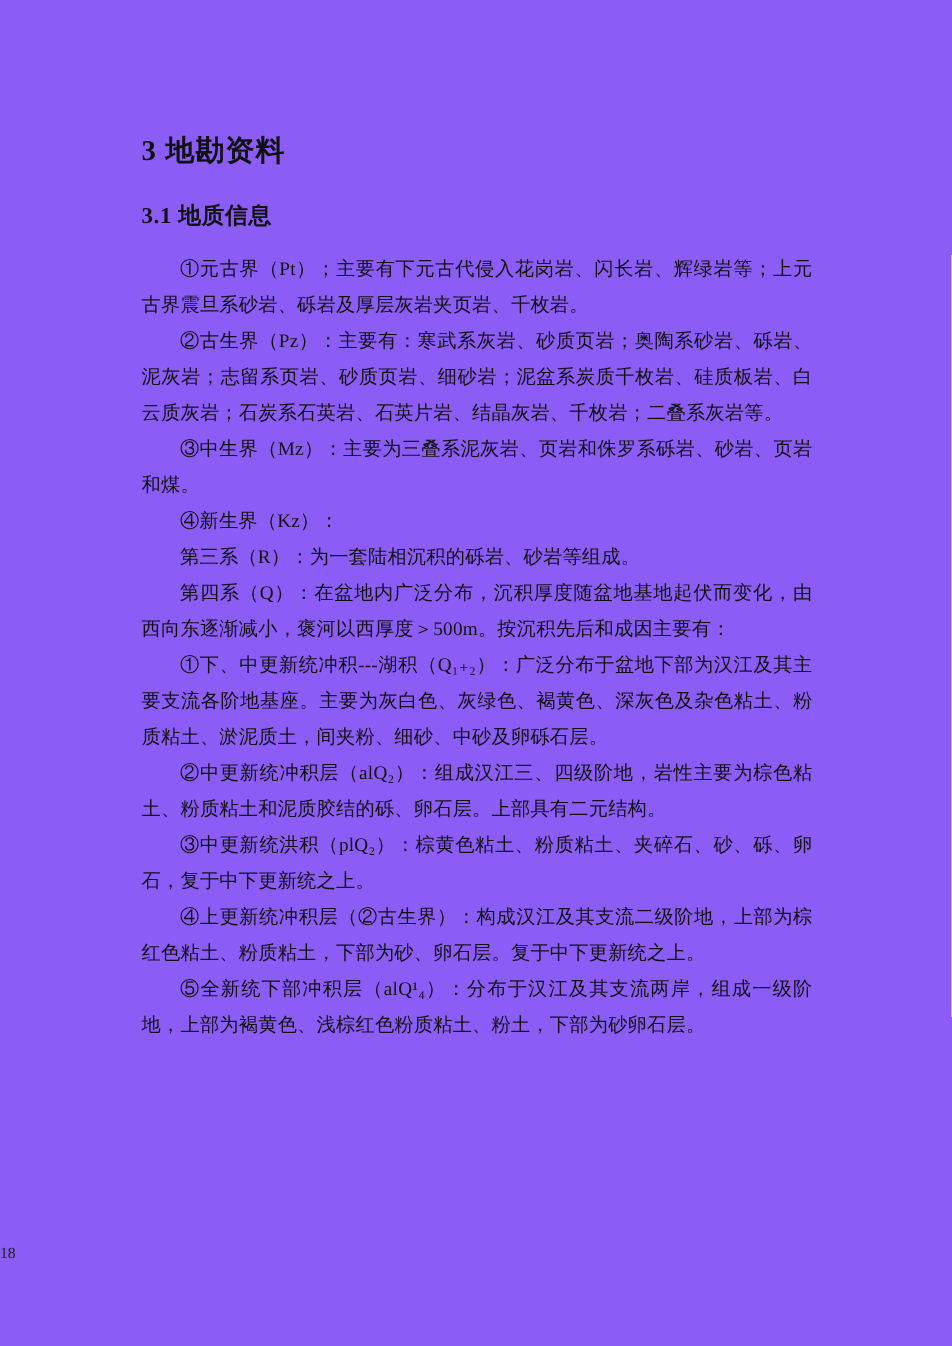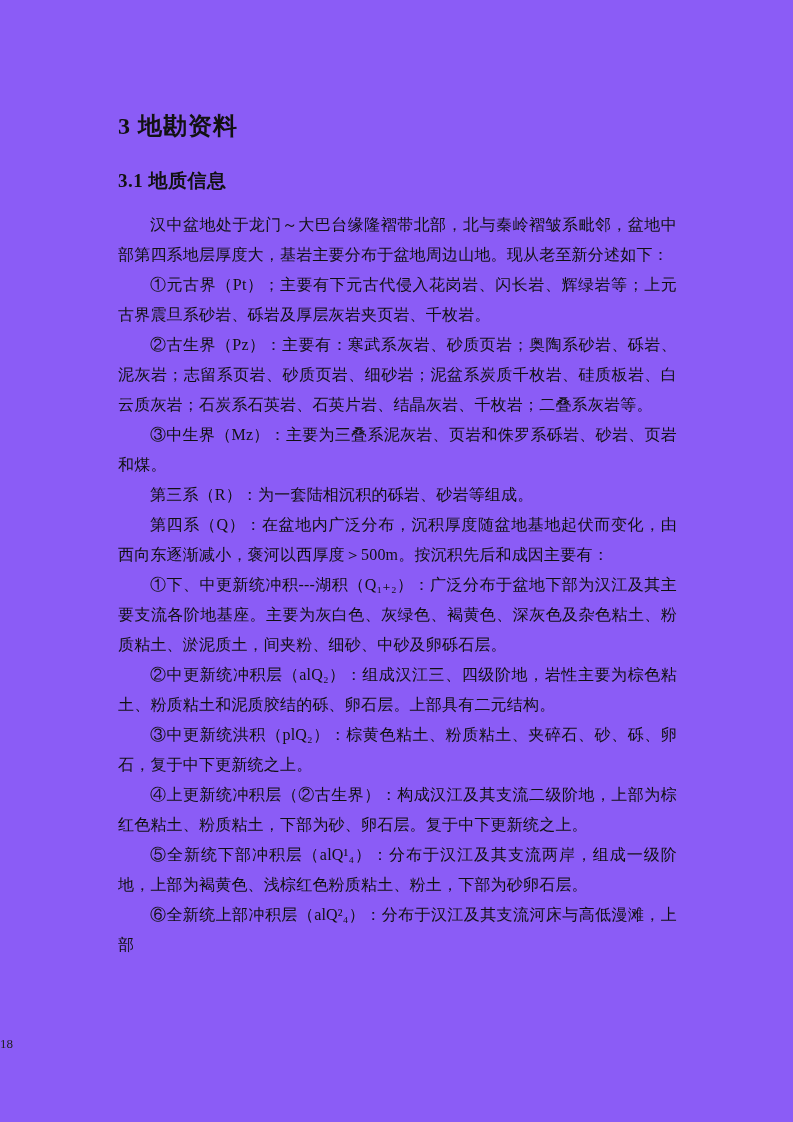--- a/index.html
+++ b/index.html
@@ -62,28 +62,27 @@
   }
 </style>
 </head>
 <body>
 
 <div class="page">
   <div class="content">
     <h1 class="h1">3 地勘资料</h1>
     <h2 class="h2">3.1 地质信息</h2>
     <div class="body-text">
-        <p class="para">汉中盆地处于龙门～大巴台缘隆褶带北部，北与秦岭褶皱系毗邻，盆地中部第四系地层厚度大，基岩主要分布于盆地周边山地。现从老至新分述如下：</p>
         <p class="para">①元古界（Pt）；主要有下元古代侵入花岗岩、闪长岩、辉绿岩等；上元古界震旦系砂岩、砾岩及厚层灰岩夹页岩、千枚岩。</p>
         <p class="para">②古生界（Pz）：主要有：寒武系灰岩、砂质页岩；奥陶系砂岩、砾岩、泥灰岩；志留系页岩、砂质页岩、细砂岩；泥盆系炭质千枚岩、硅质板岩、白云质灰岩；石炭系石英岩、石英片岩、结晶灰岩、千枚岩；二叠系灰岩等。</p>
         <p class="para">③中生界（Mz）：主要为三叠系泥灰岩、页岩和侏罗系砾岩、砂岩、页岩和煤。</p>
+        <p class="para">④新生界（Kz）：</p>
         <p class="para">第三系（R）：为一套陆相沉积的砾岩、砂岩等组成。</p>
         <p class="para">第四系（Q）：在盆地内广泛分布，沉积厚度随盆地基地起伏而变化，由西向东逐渐减小，褒河以西厚度＞500m。按沉积先后和成因主要有：</p>
         <p class="para">①下、中更新统冲积---湖积（Q₁₊₂）：广泛分布于盆地下部为汉江及其主要支流各阶地基座。主要为灰白色、灰绿色、褐黄色、深灰色及杂色粘土、粉质粘土、淤泥质土，间夹粉、细砂、中砂及卵砾石层。</p>
         <p class="para">②中更新统冲积层（alQ₂）：组成汉江三、四级阶地，岩性主要为棕色粘土、粉质粘土和泥质胶结的砾、卵石层。上部具有二元结构。</p>
         <p class="para">③中更新统洪积（plQ₂）：棕黄色粘土、粉质粘土、夹碎石、砂、砾、卵石，复于中下更新统之上。</p>
         <p class="para">④上更新统冲积层（②古生界）：构成汉江及其支流二级阶地，上部为棕红色粘土、粉质粘土，下部为砂、卵石层。复于中下更新统之上。</p>
         <p class="para">⑤全新统下部冲积层（alQ¹₄）：分布于汉江及其支流两岸，组成一级阶地，上部为褐黄色、浅棕红色粉质粘土、粉土，下部为砂卵石层。</p>
-        <p class="para">⑥全新统上部冲积层（alQ²₄）：分布于汉江及其支流河床与高低漫滩，上部</p>
       </div>
   </div>
   <div class="footer">18</div>
 </div>
 
 </body></html>

